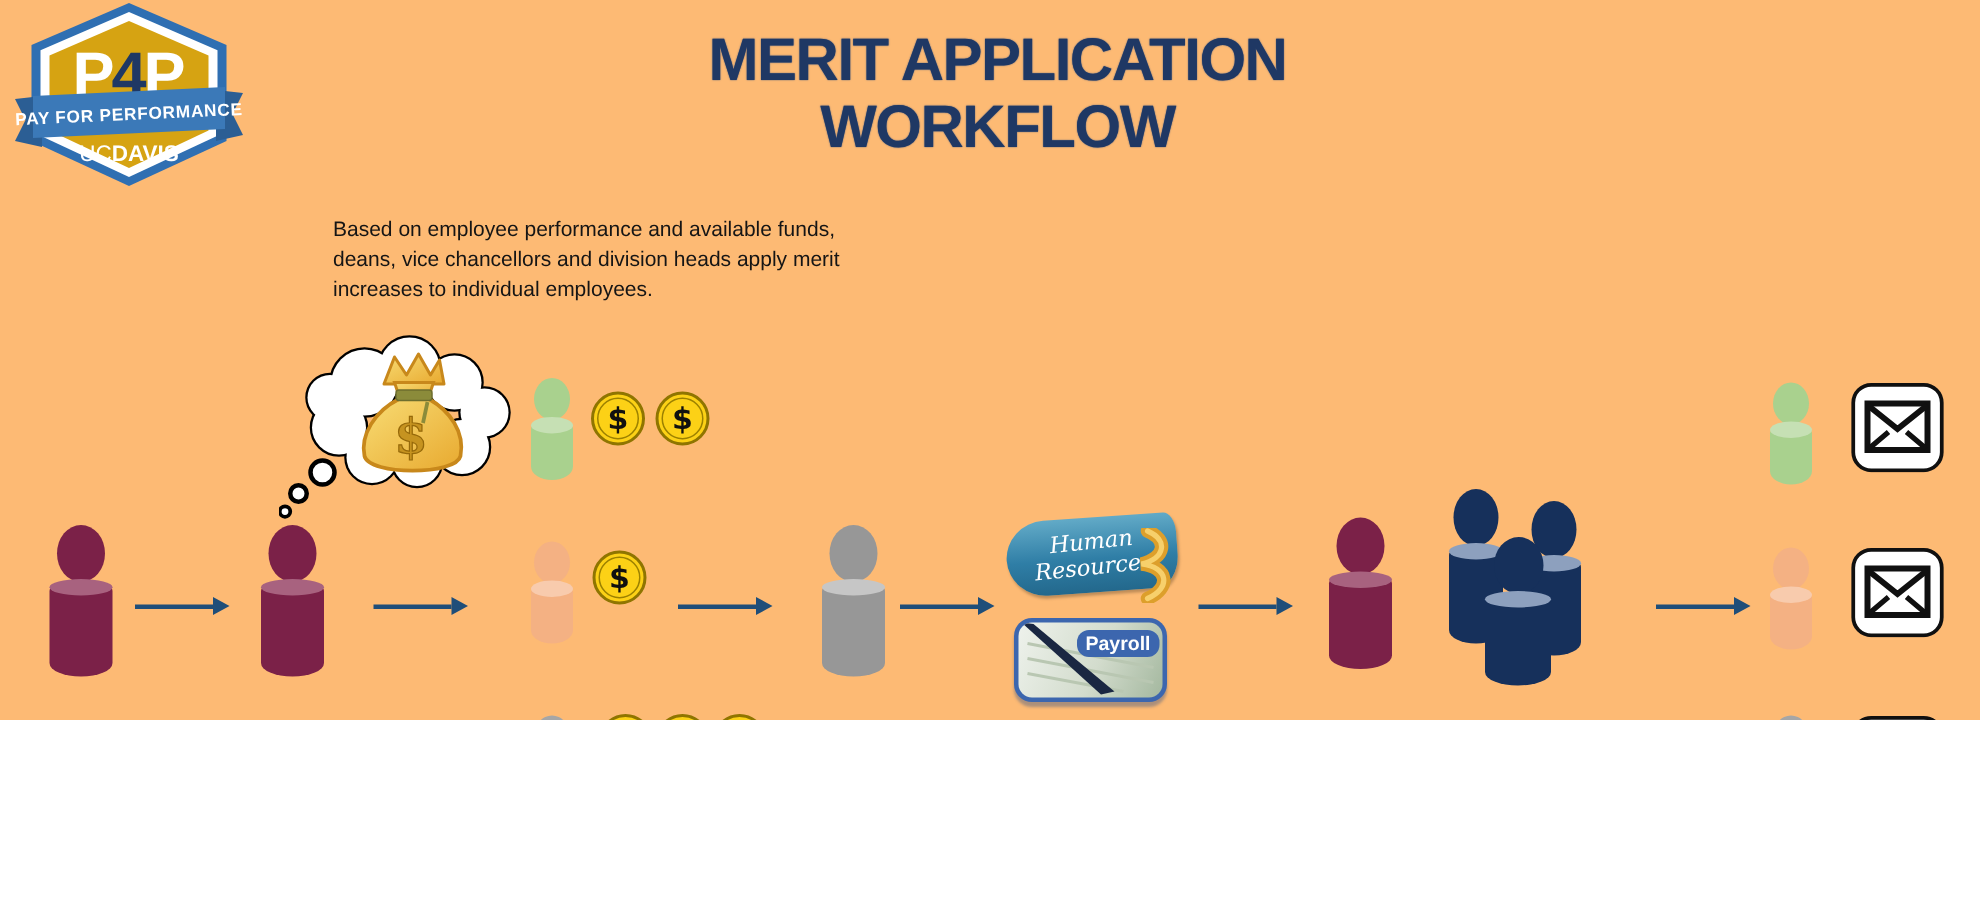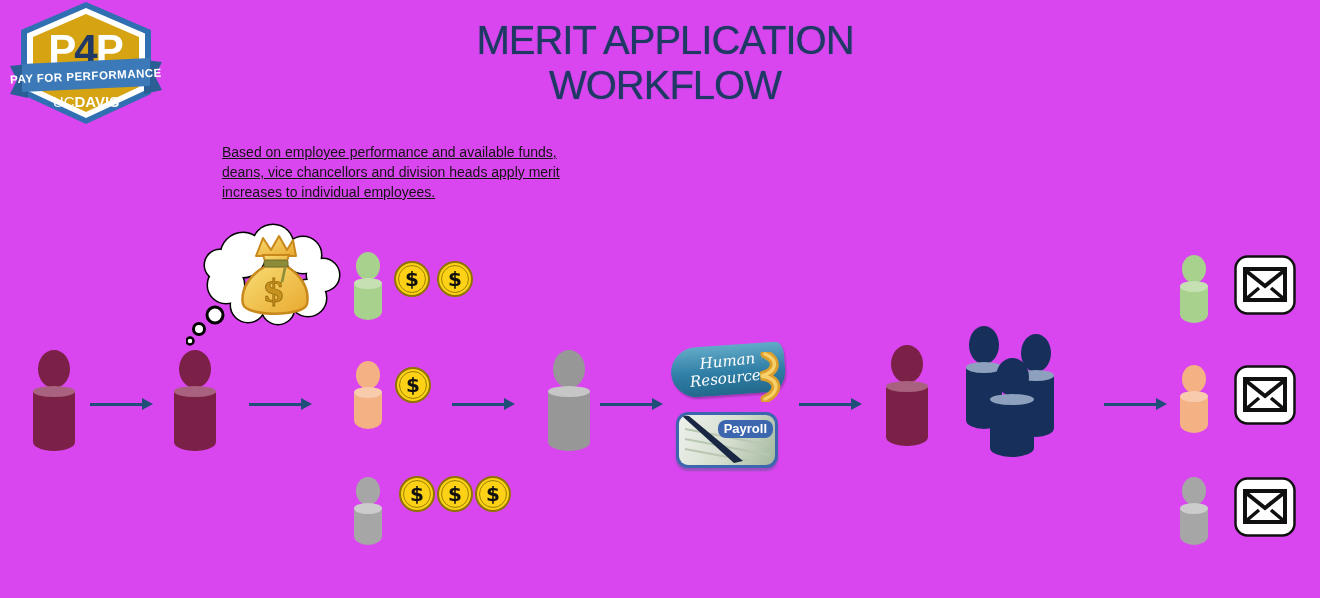--- a/index.html
+++ b/index.html
@@ -1,25 +1,25 @@
 <!DOCTYPE html>
 <html><head>
 <meta charset="utf-8">
 <style>
   html,body{margin:0;padding:0;background:#fff;}
-  #canvas{position:relative;width:1320px;height:598px;background:#d946ef;overflow:hidden;
+  #canvas{position:relative;width:1320px;height:480px;background:#fdba74;overflow:hidden;
           font-family:"Liberation Sans",sans-serif;}
 
   
   .title{position:absolute;left:395px;top:18px;width:540px;text-align:center;
-         font-size:40px;font-weight:normal;letter-spacing:-1px;color:#1f3864;
+         font-size:40px;font-weight:bold;letter-spacing:-1px;color:#1f3864;
          text-shadow:0 0 1px #2e4a7a;}
 
   
-  .ann{position:absolute;font-size:14px;line-height:20px;color:#151515;white-space:pre-wrap;text-decoration:underline;}
+  .ann{position:absolute;font-size:14px;line-height:20px;color:#151515;white-space:pre-wrap;}
 
   
   .arrow{position:absolute;width:52px;height:0;border-top:3.5px solid #1f4e79;}
   .arrow::after{content:"";position:absolute;right:-11px;top:-8px;width:0;height:0;
     border-left:11px solid #1f4e79;border-top:6.5px solid transparent;border-bottom:6.5px solid transparent;}
 
   
   .person{position:absolute;display:flex;flex-direction:column;align-items:center;}
   .p-head{border-radius:50%;}
   .p-body{position:relative;margin-top:3px;border-radius:3px 3px 50% 50% / 3px 3px 9px 9px;}

